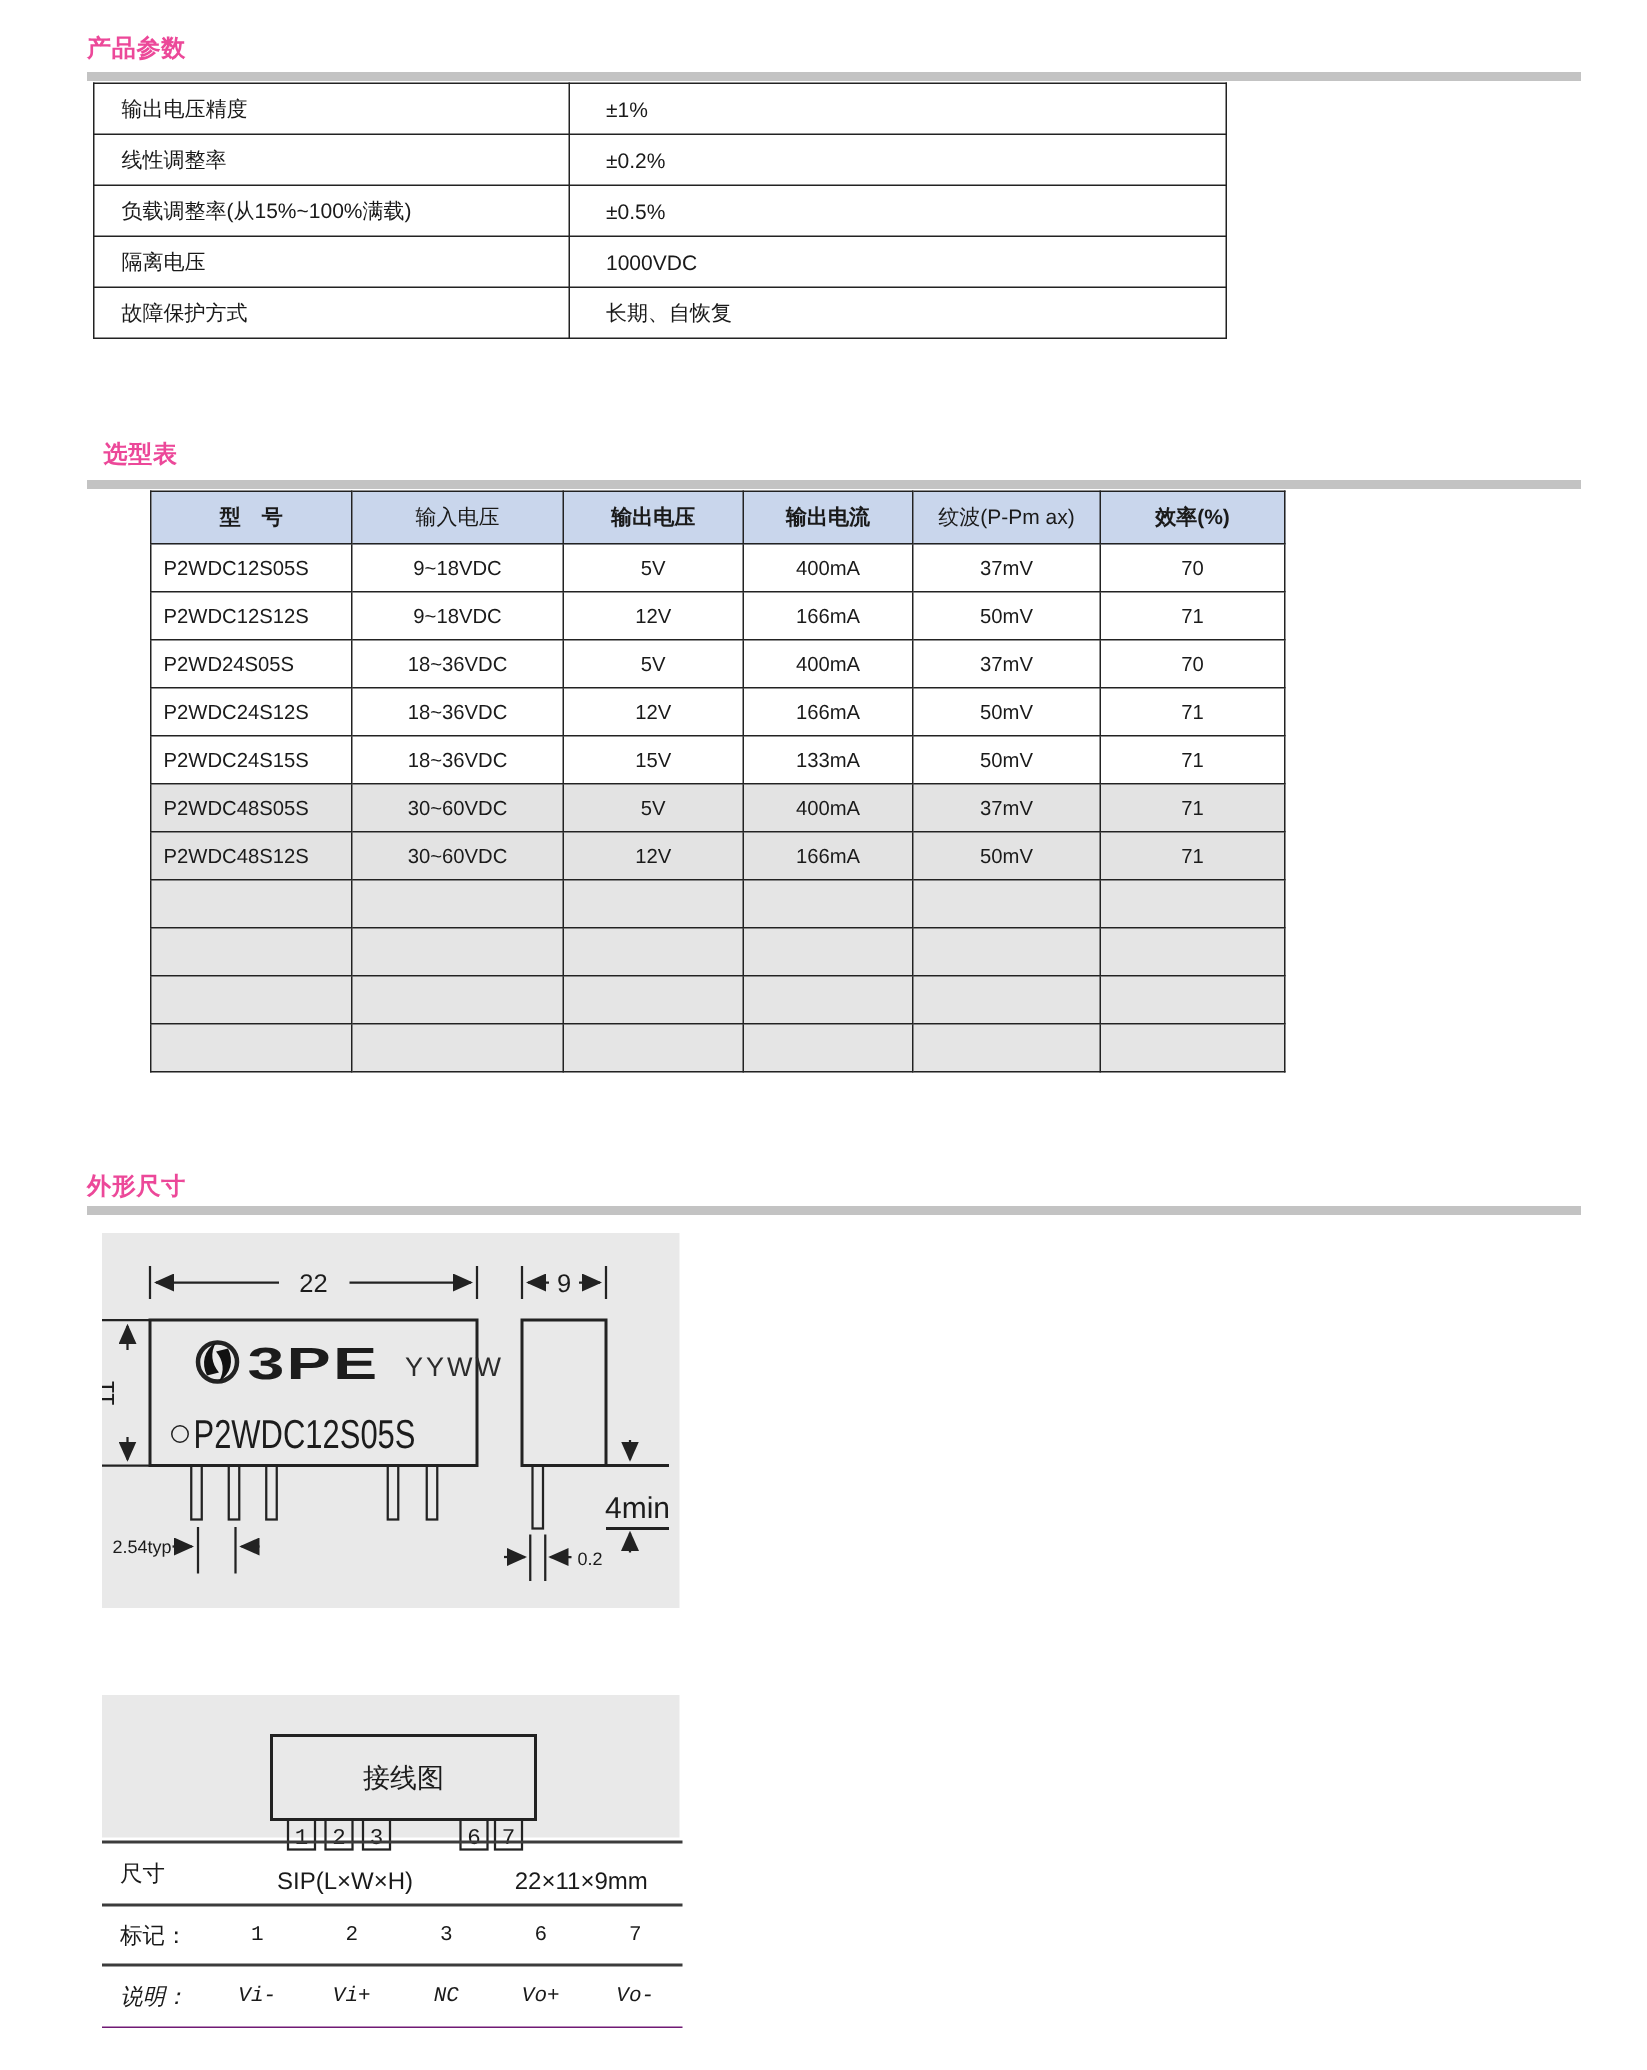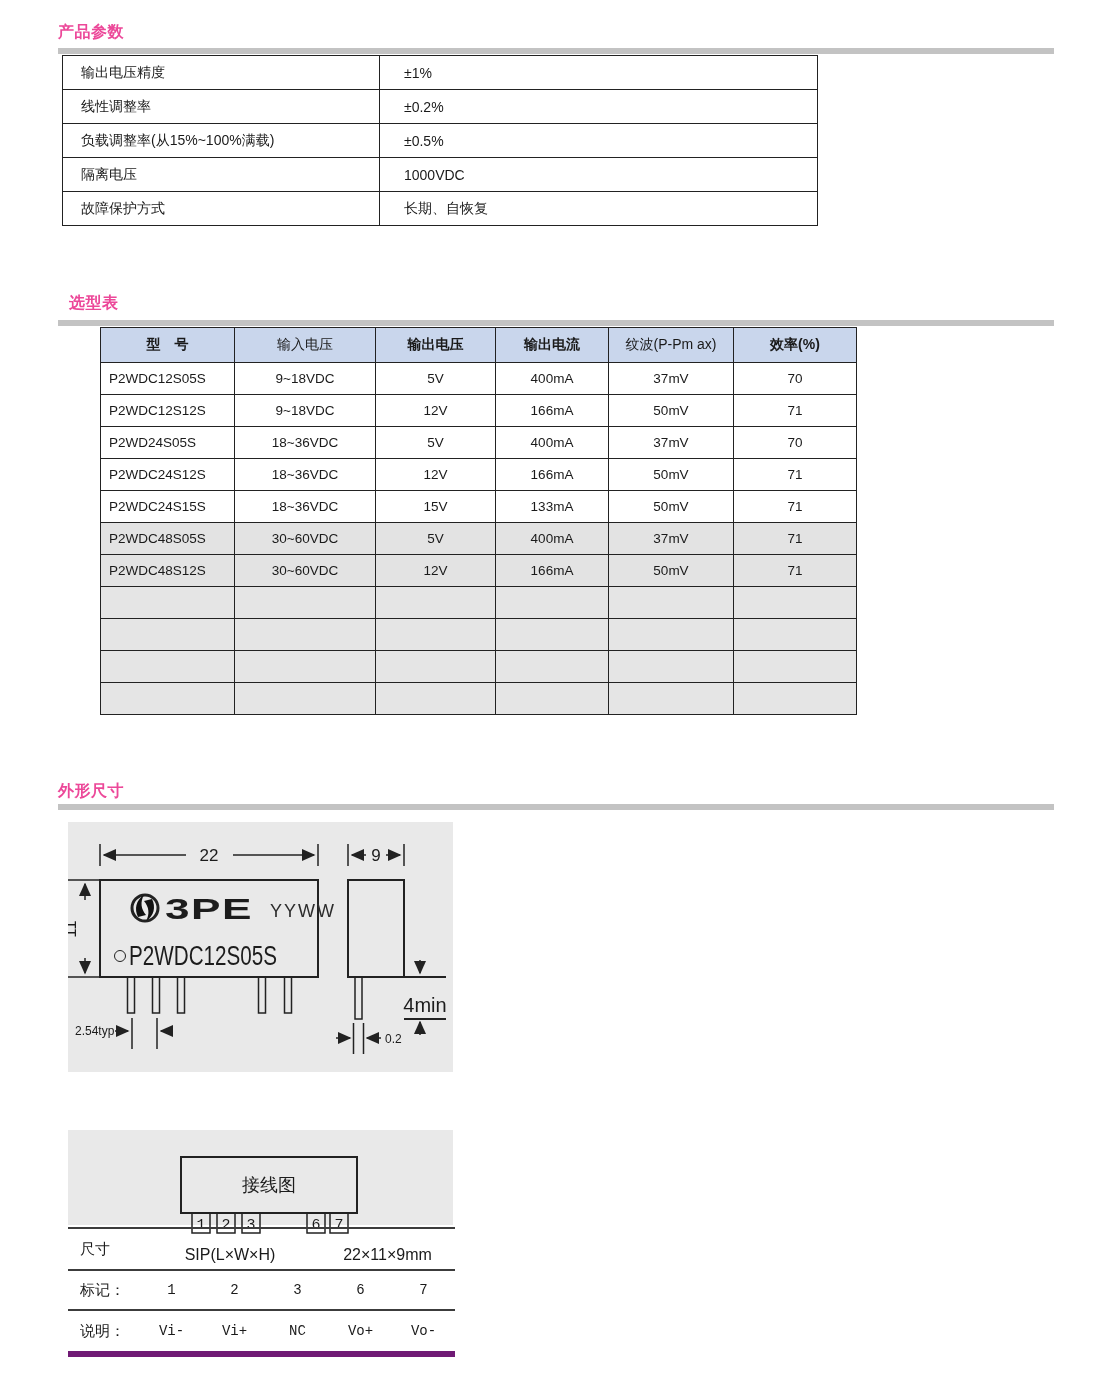--- a/index.html
+++ b/index.html
@@ -58,21 +58,21 @@
   .model-txt{font-size:27px;}
   .wire-lbl{font-size:18px;text-anchor:middle;}
   .pin-num{font-size:15px;text-anchor:middle;font-family:"Liberation Mono",monospace;}
   
   .sizetable{
     left:68px;top:1227px;width:387px;font-size:15px;
   }
   .st-row{
     display:flex;align-items:center;border-top:2px solid #3c3c3c;
   }
-  .st-row.last{border-bottom:6px solid #701a75;}
+  .st-row.last{border-bottom:1px solid #701a75;font-style:italic;}
   .st-r1{height:40px;}
   .st-r2{height:38px;}
   .st-r3{height:40px;}
   .st-lbl{width:60px;padding-left:12px;flex:none;}
   .st-big{font-size:16px;margin-top:12px;}
   .st-c1{flex:none;width:180px;text-align:center;}
   .st-c2{flex:1;text-align:center;}
   .st-cell{flex:1;text-align:center;font-family:"Liberation Mono",monospace;font-size:14px;}
 </style>
 </head>

